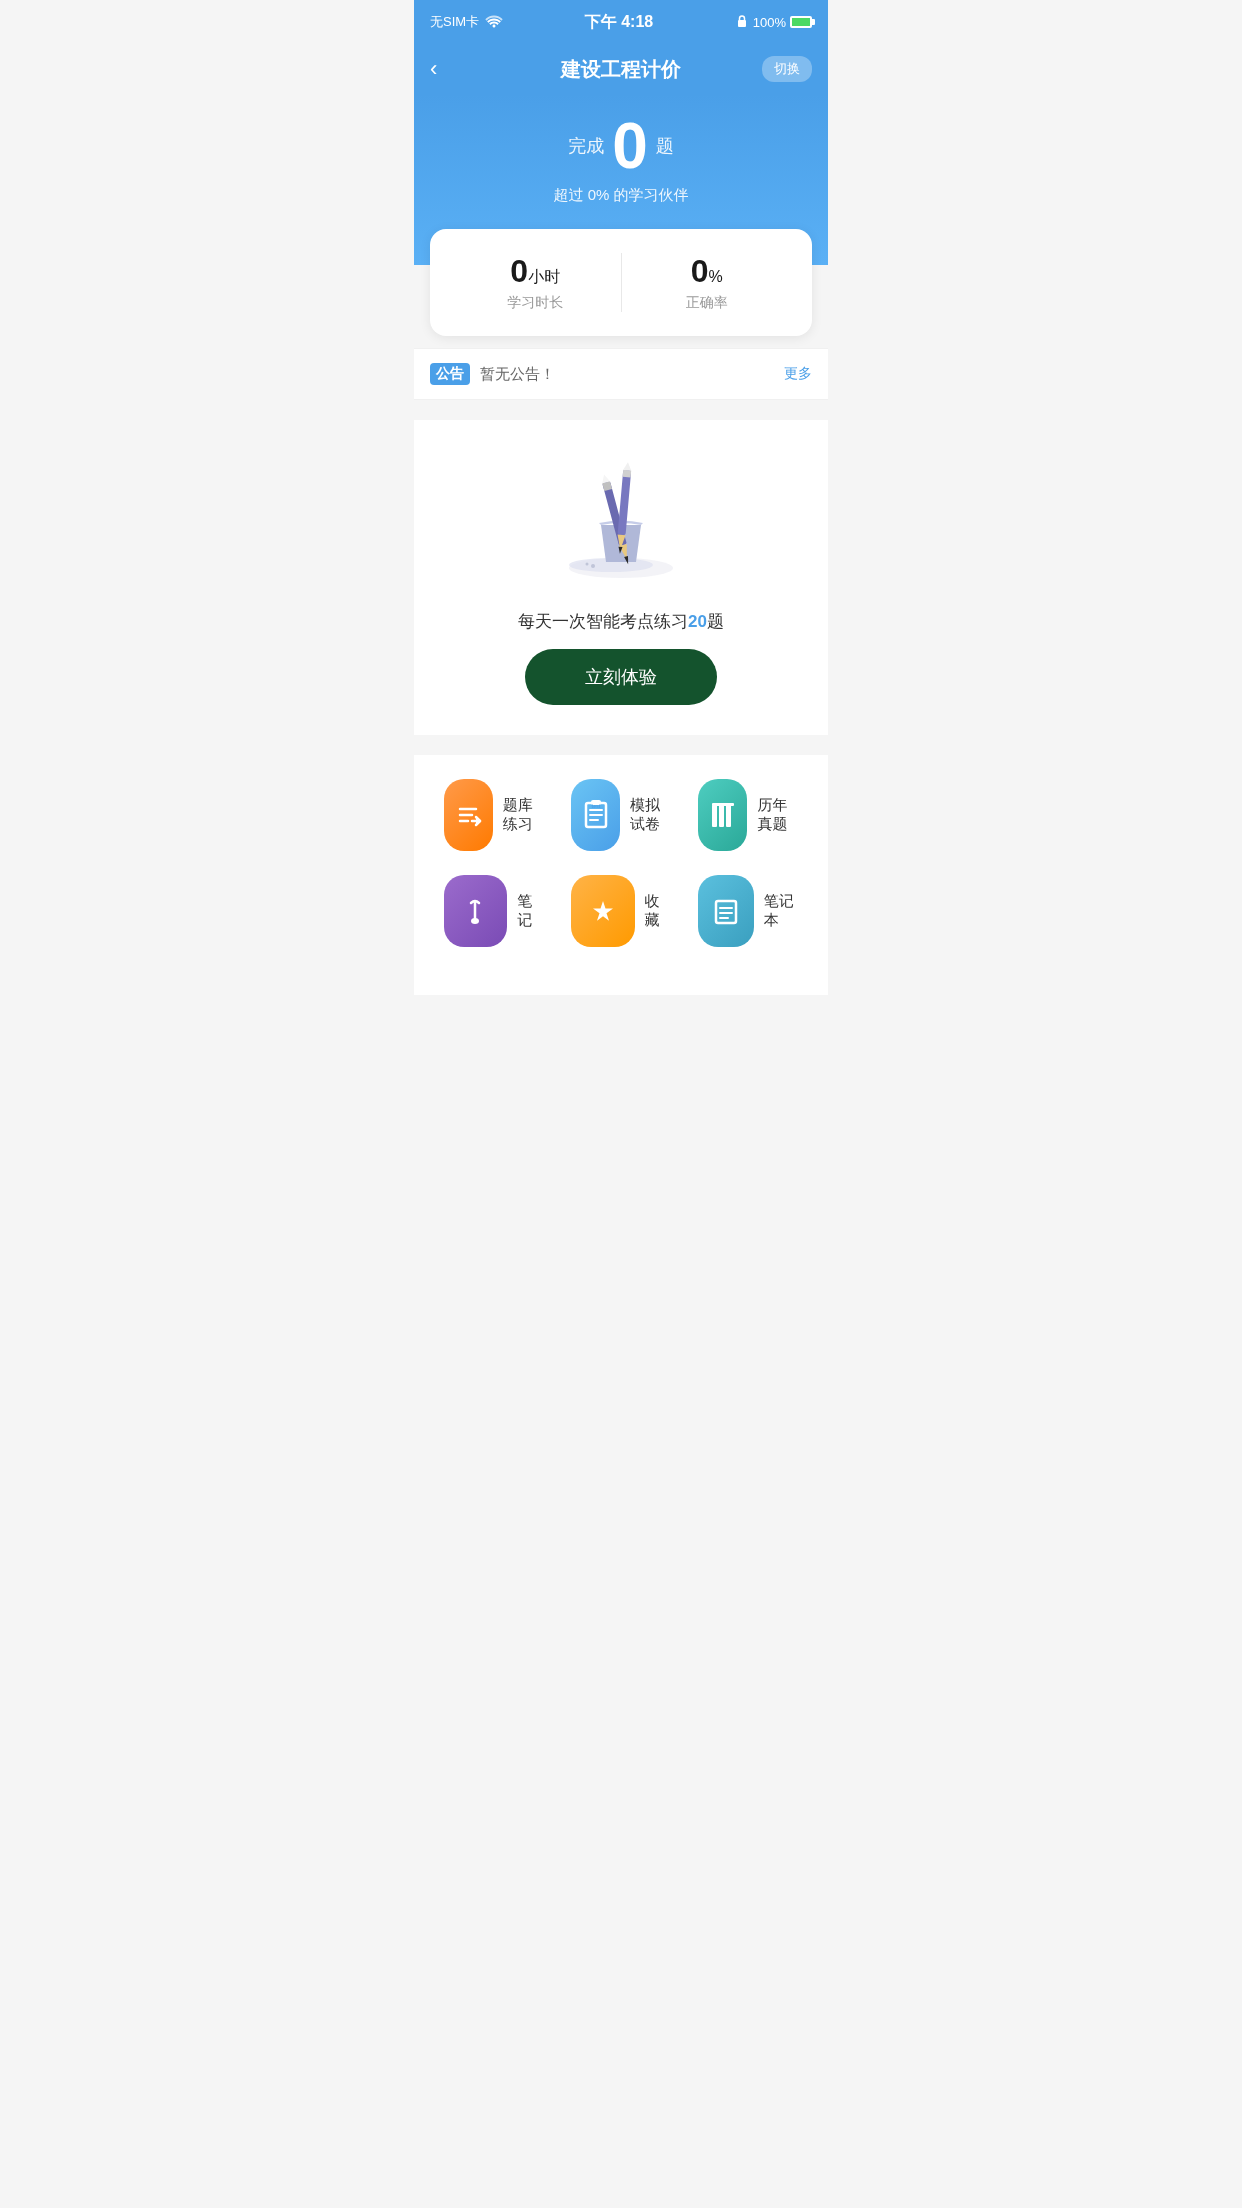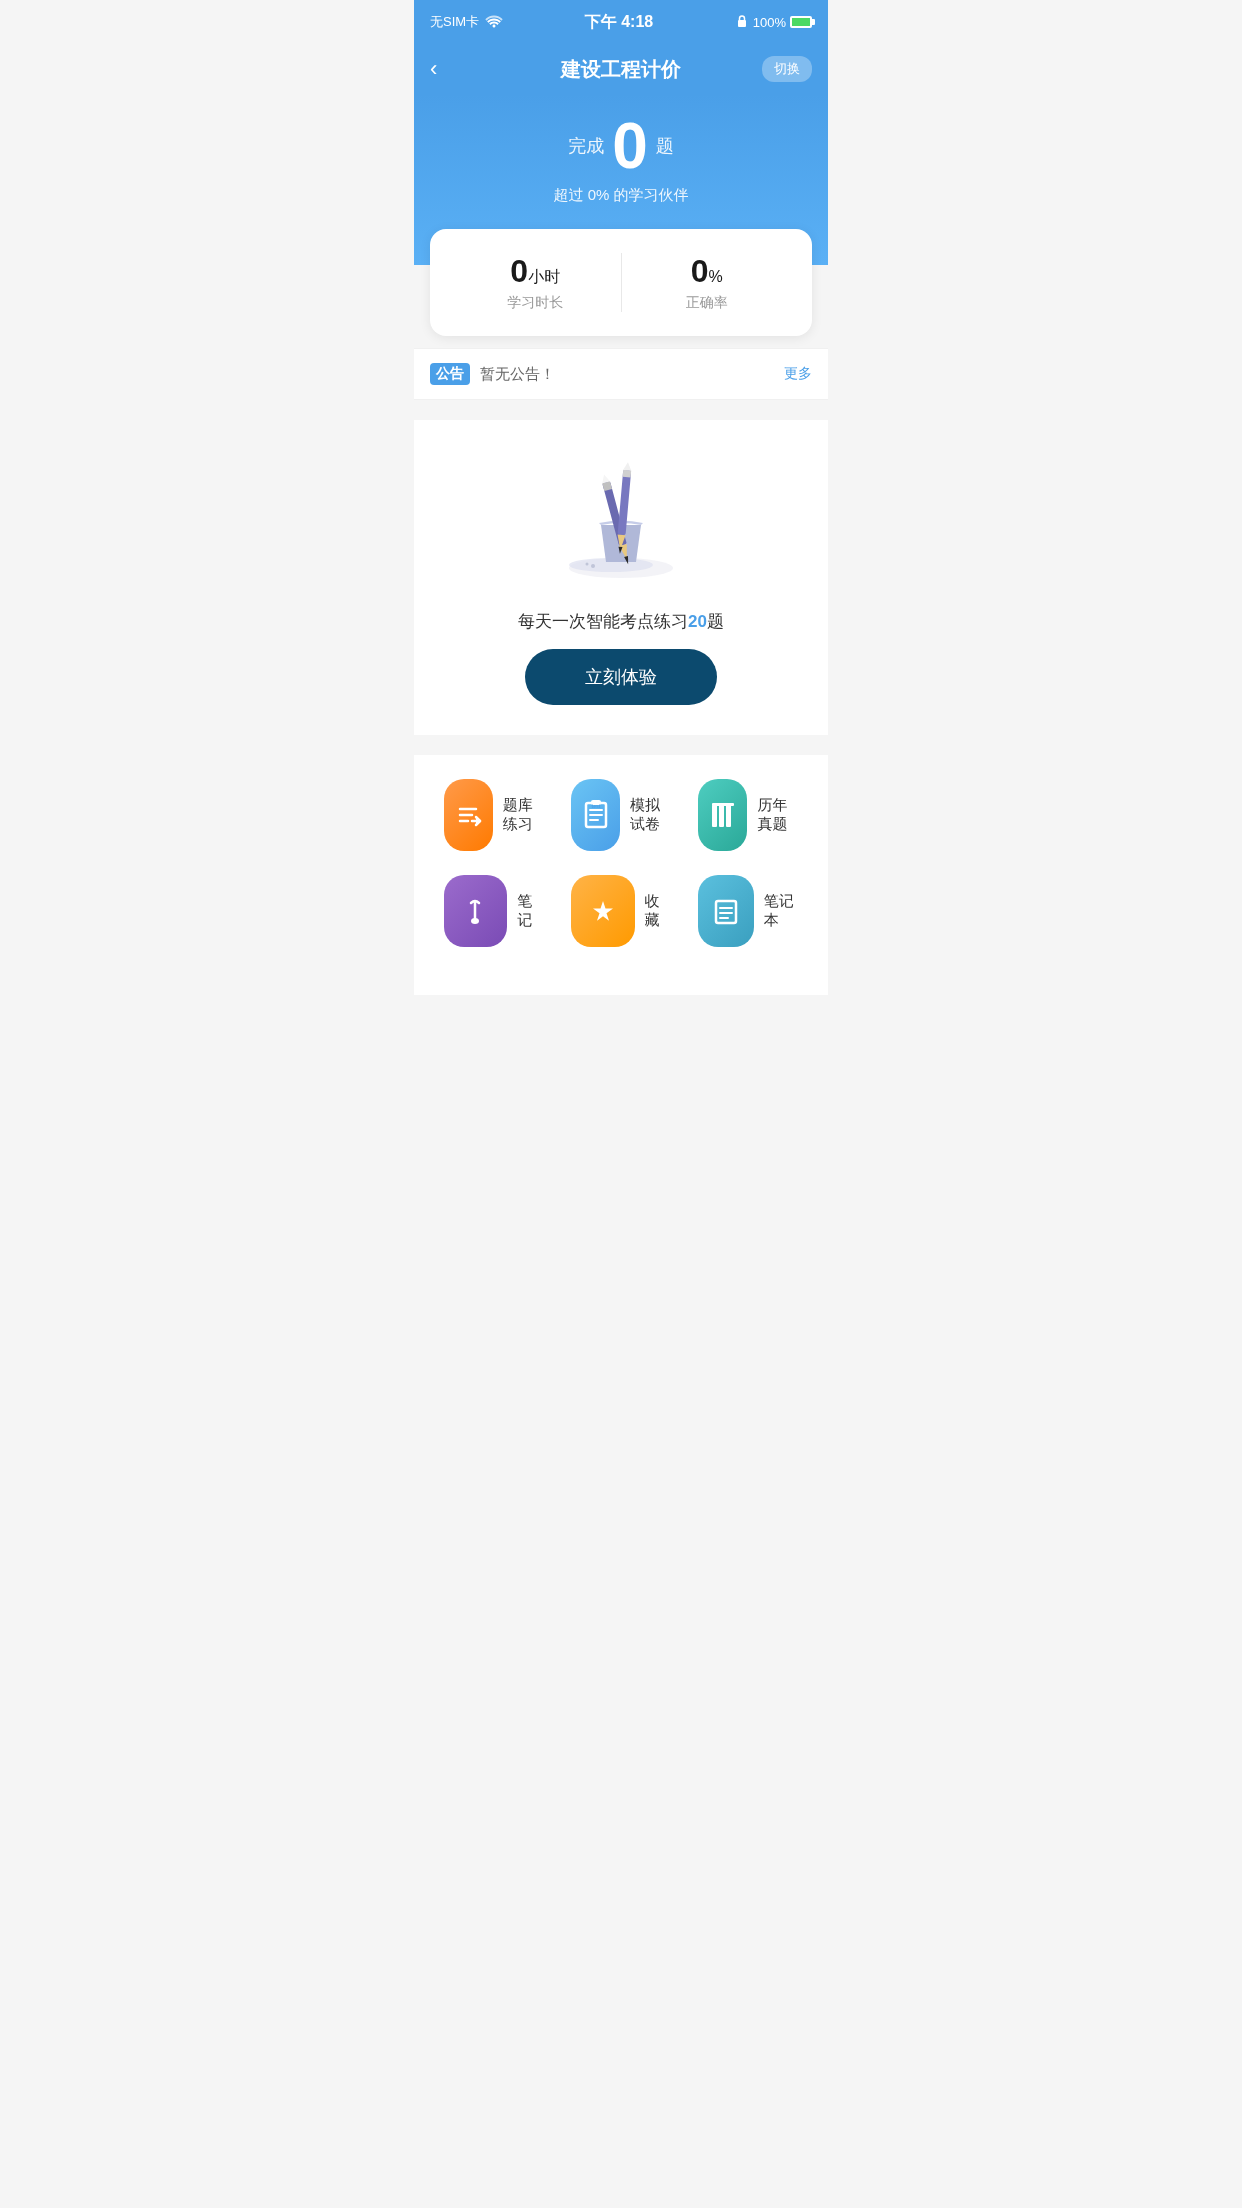--- a/index.html
+++ b/index.html
@@ -212,21 +212,21 @@
     .daily-text {
       font-size: 17px;
       color: #333;
       margin-bottom: 16px;
     }
     .daily-text .highlight {
       color: #4a9fe8;
       font-weight: 600;
     }
     .experience-btn {
-      background: #0c4a6e;
+      background: #14532d;
       color: white;
       border: none;
       border-radius: 28px;
       padding: 16px 60px;
       font-size: 18px;
       cursor: pointer;
       display: inline-block;
     }
 
     

